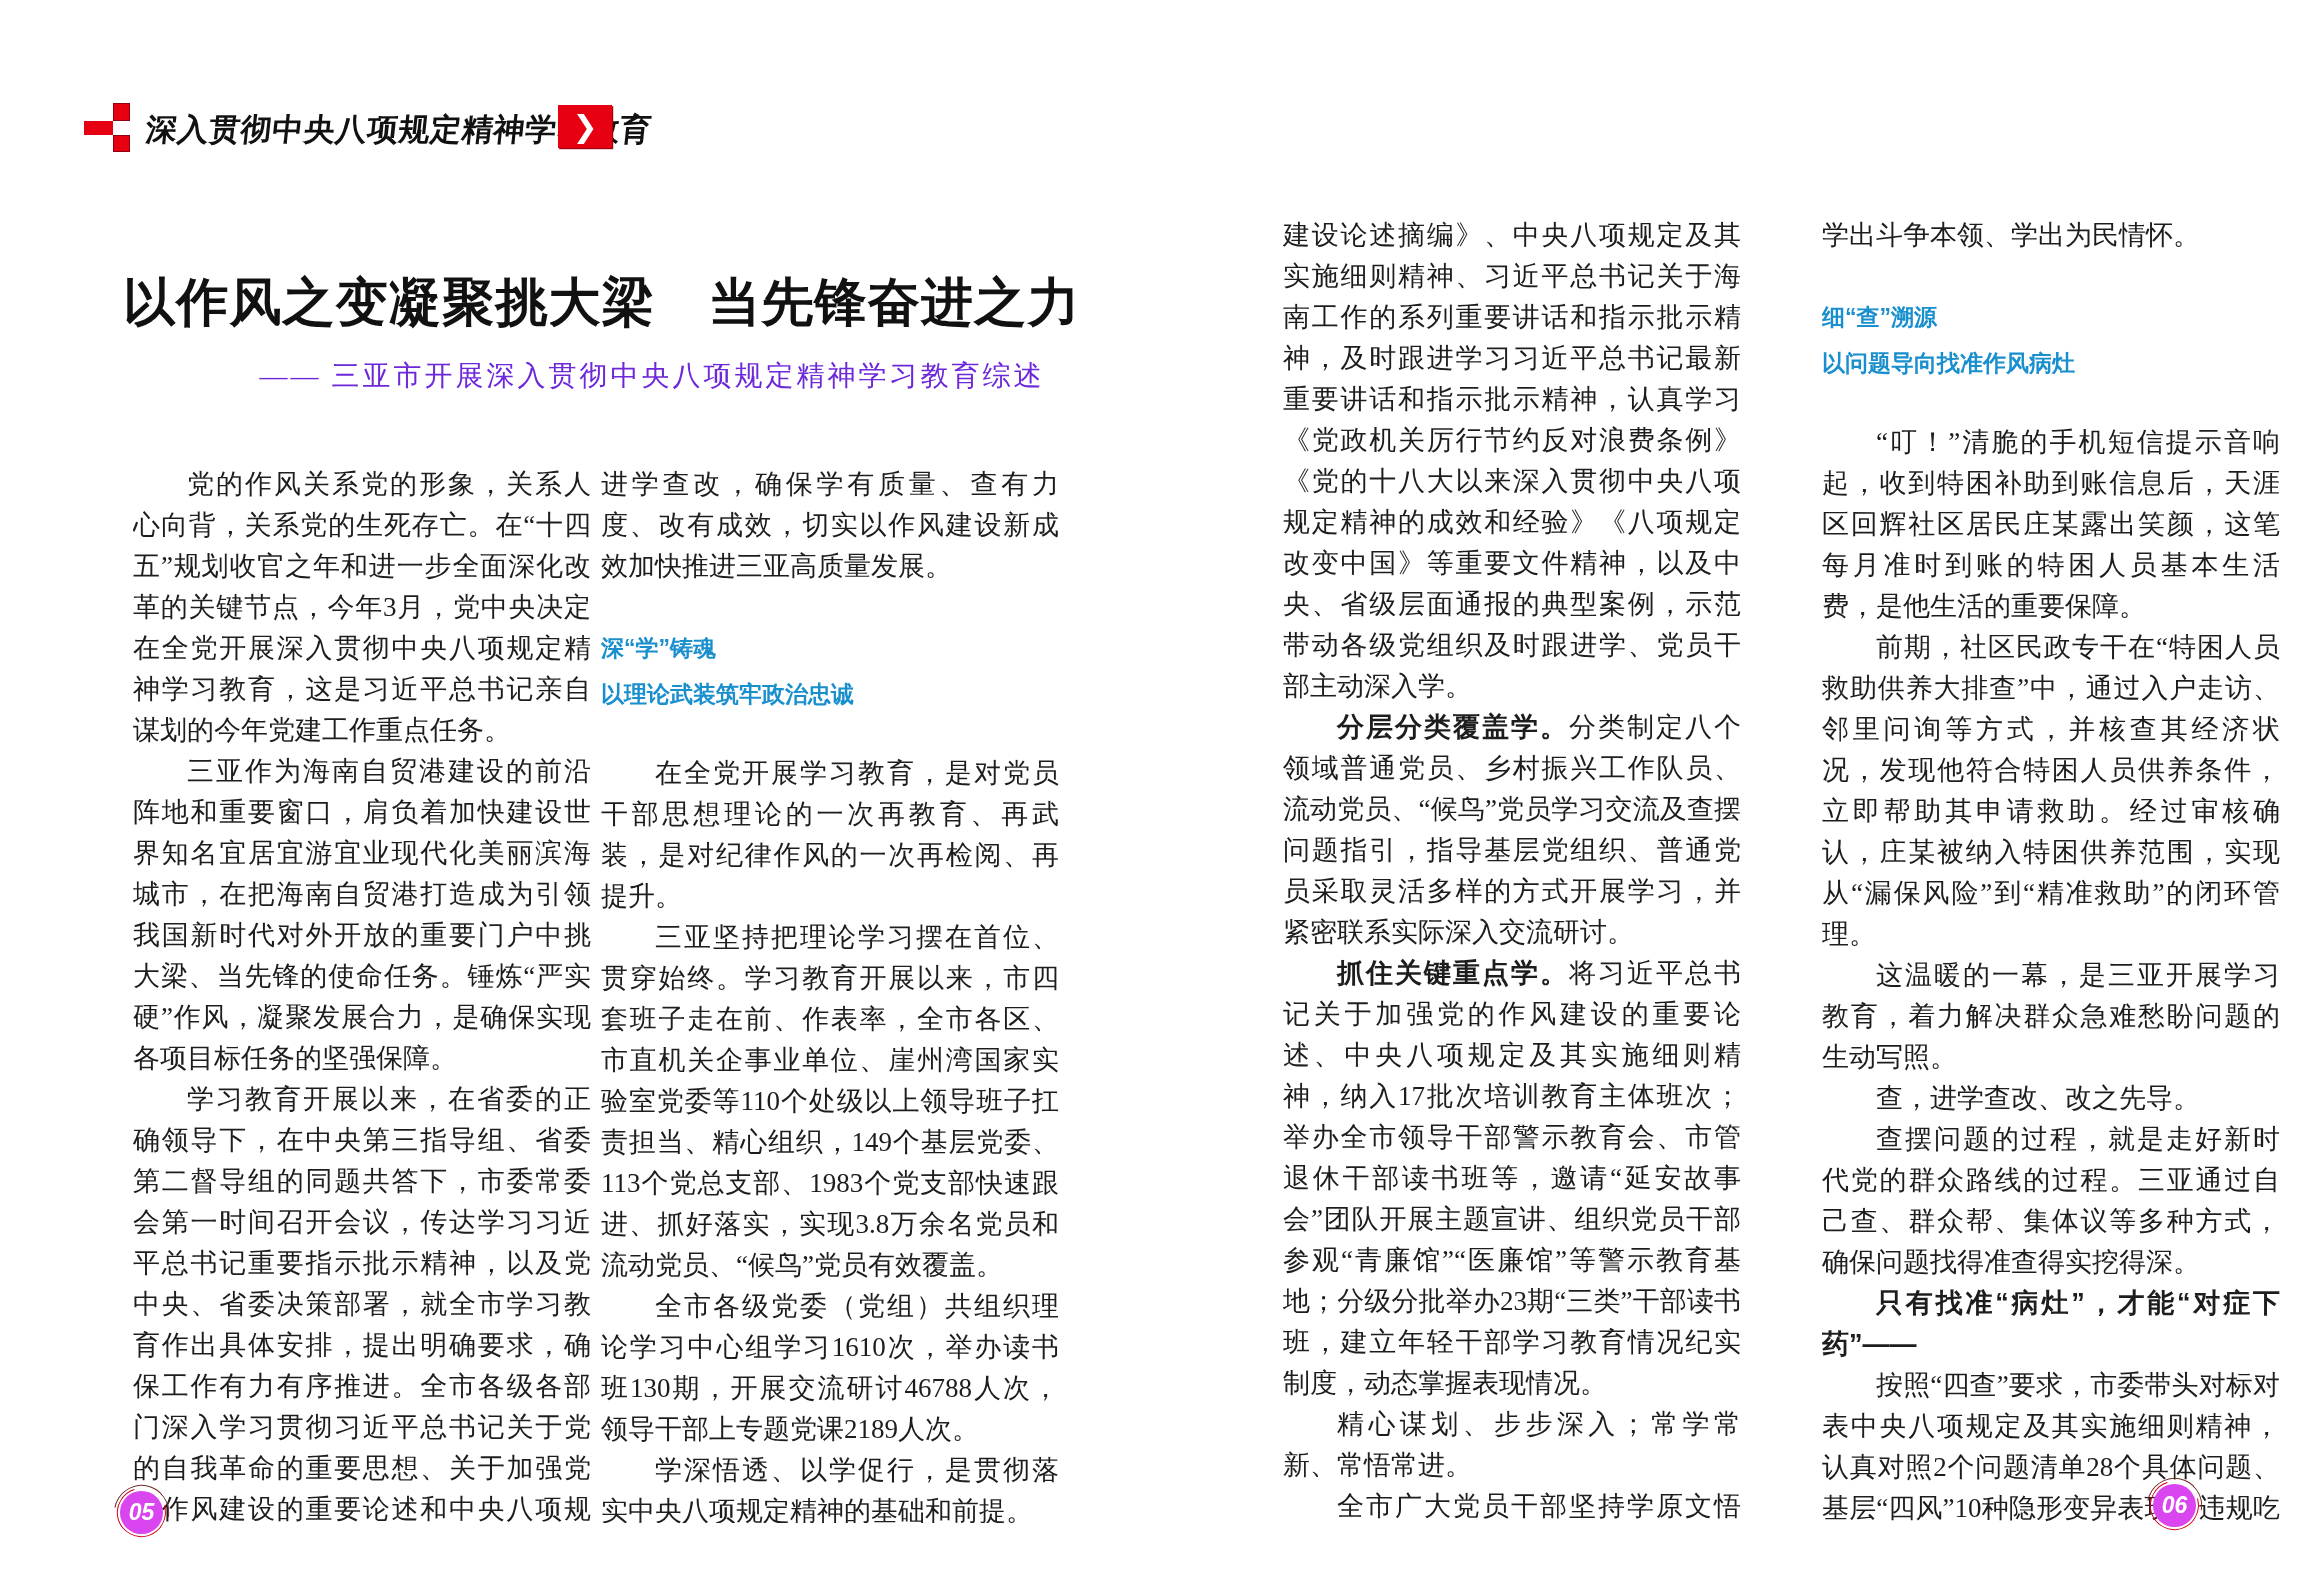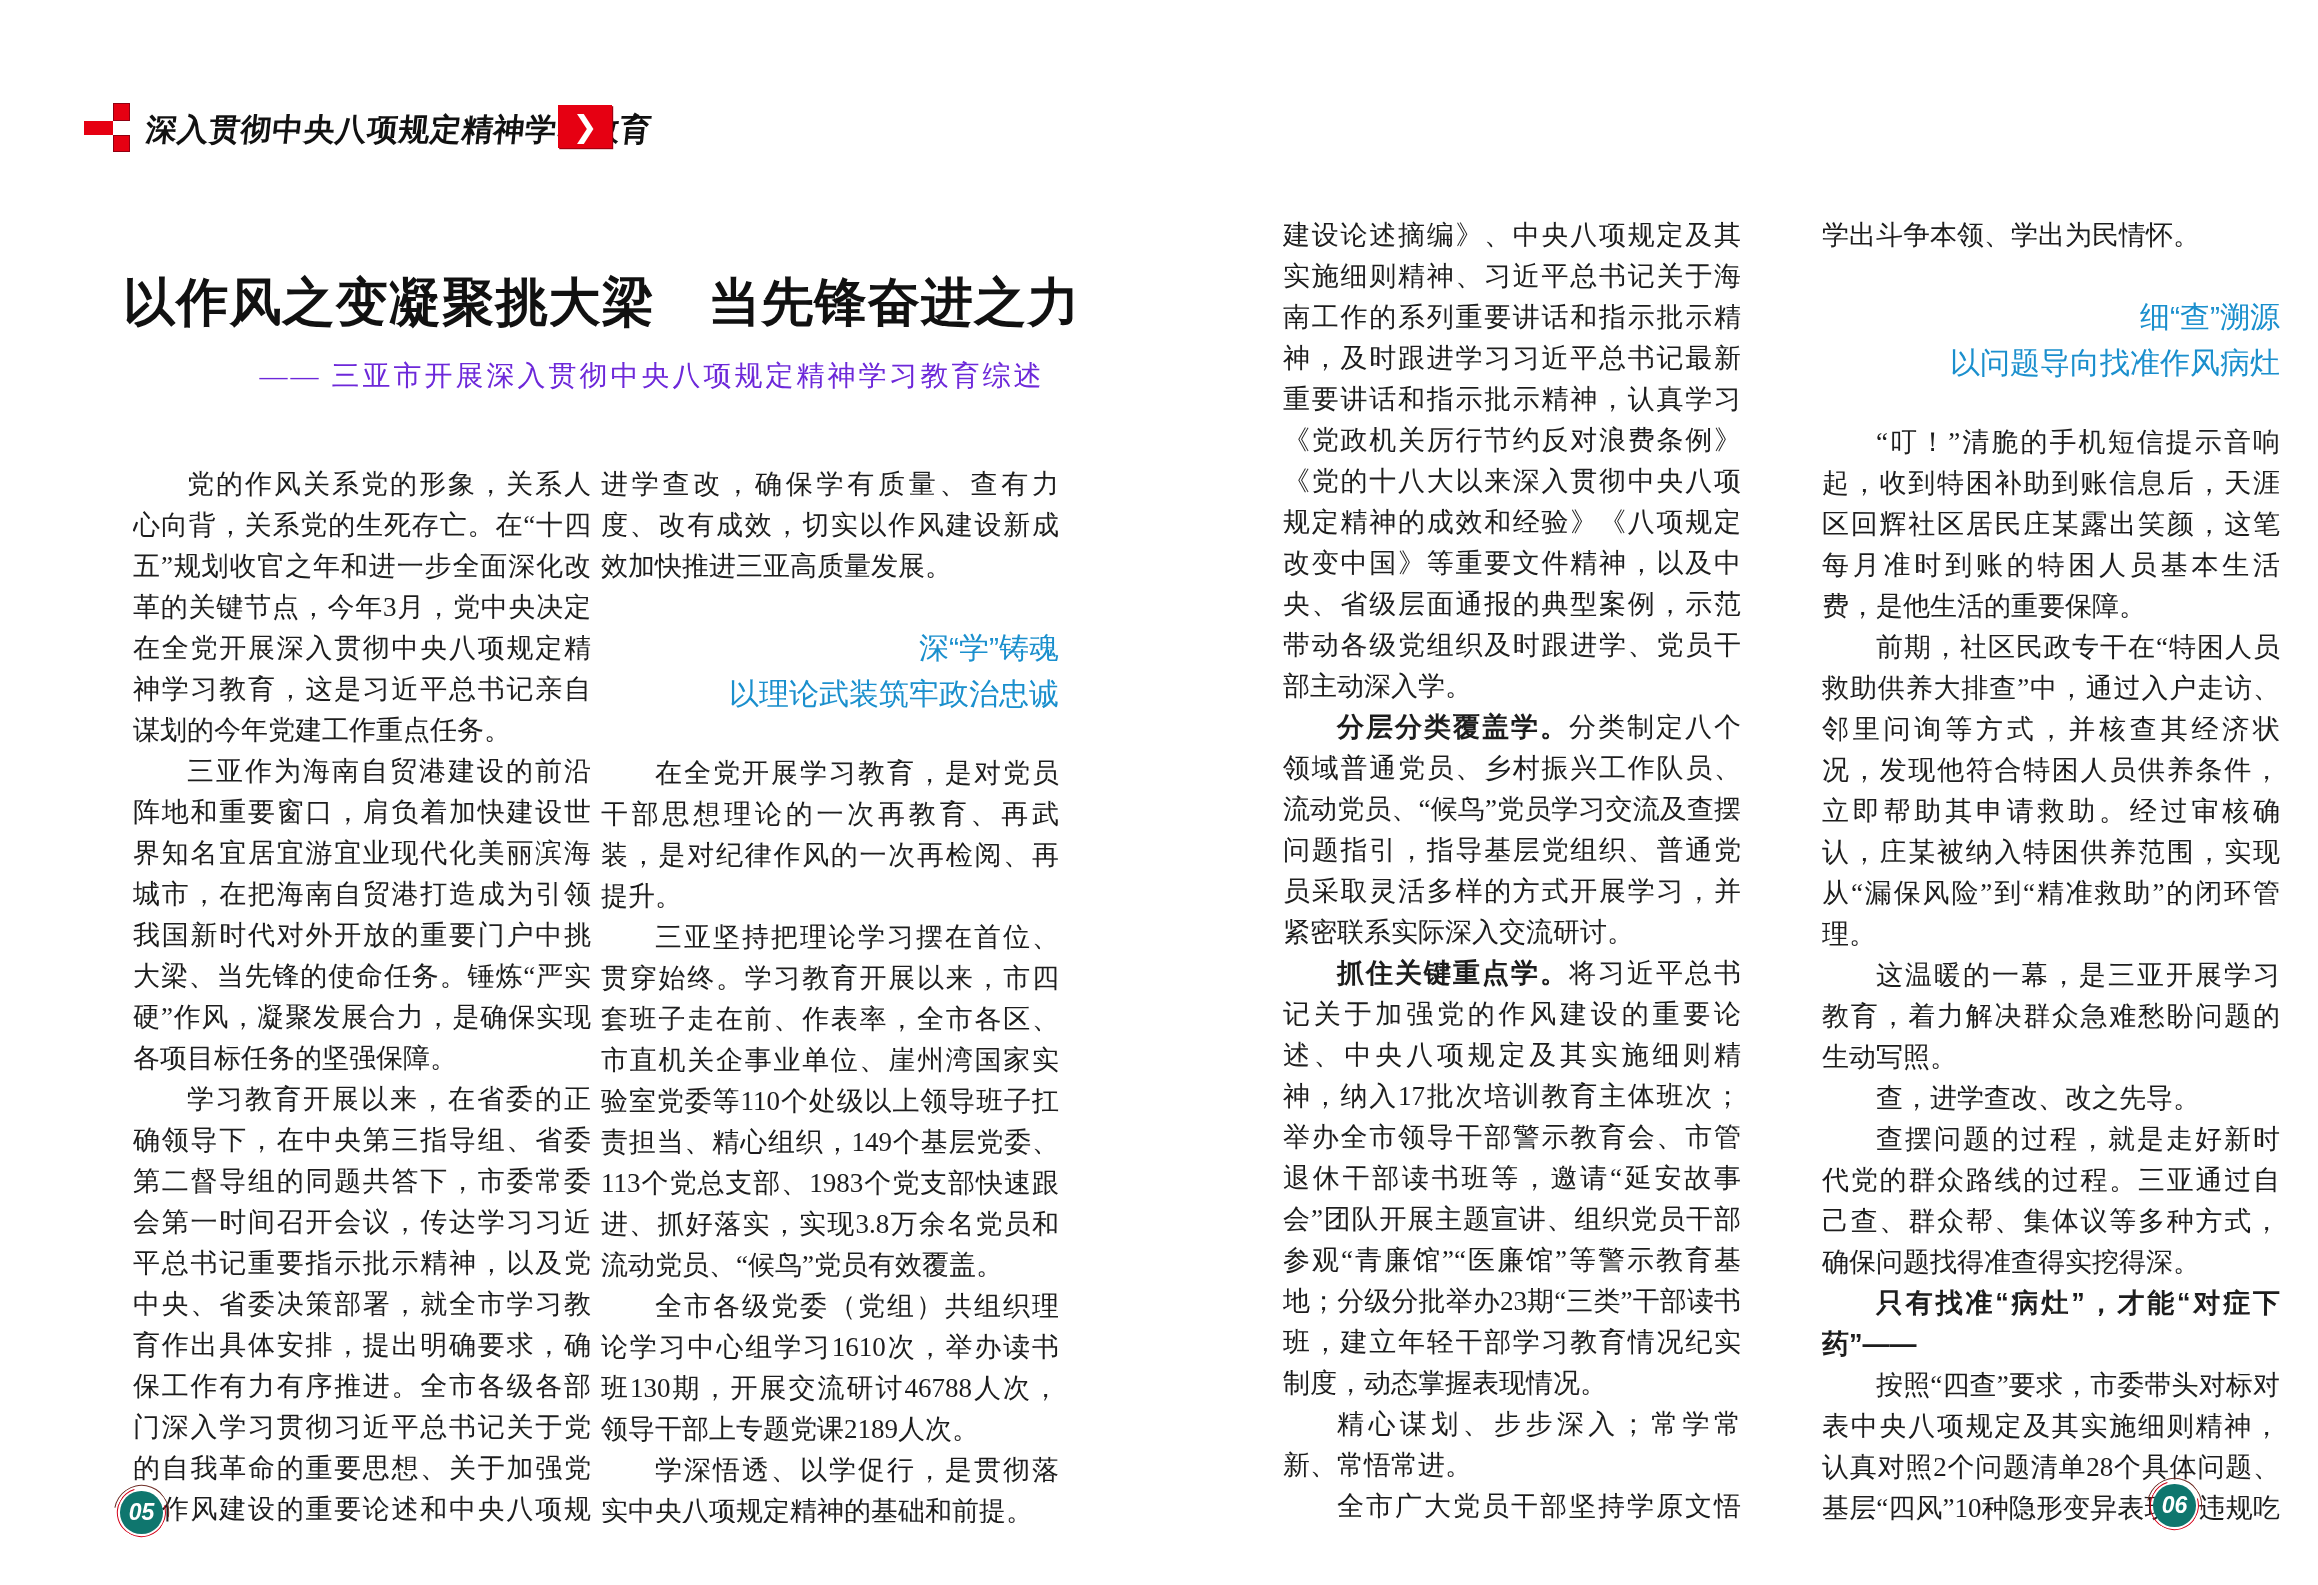--- a/index.html
+++ b/index.html
@@ -88,24 +88,24 @@
     font-weight: bold;
   }
   .para.bold {
     font-family: "Liberation Sans", "DejaVu Sans", sans-serif;
     font-weight: bold;
   }
 
   .blue-heading {
     color: #1a8fcd;
     font-family: "Liberation Sans", "DejaVu Sans", sans-serif;
-    font-weight: normal;
-    font-size: 30px;
+    font-weight: bold;
+    font-size: 23px;
     line-height: 46px;
-    text-align: right;
+    text-align: left;
     margin: 38px 0 36px 0;
   }
 
   
   .page-badge { position: absolute; width: 45px; height: 45px; }
   .badge-left  { left: 119px;  top: 1490px; }
   .badge-right { left: 2152px; top: 1483px; }
   .page-badge::before {
     content: ""; position: absolute; inset: -1.8px;
     border: 1.8px solid #d40019; border-radius: 50%;
@@ -113,21 +113,21 @@
     transform: rotate(28deg);
   }
   .page-badge::after {
     content: ""; position: absolute; inset: -4.8px;
     border: 1.2px solid #6e2d26; border-radius: 50%;
     border-bottom-color: transparent; border-left-color: transparent;
     transform: rotate(-35deg);
   }
   .page-badge .num {
     position: absolute; inset: 1.2px;
-    background: #0f766e; border-radius: 50%;
+    background: #d946ef; border-radius: 50%;
     color: #ffffff;
     font-family: "Liberation Sans", "DejaVu Sans", sans-serif;
     font-weight: bold; font-style: italic;
     font-size: 23px;
     display: flex; align-items: center; justify-content: center;
   }
 </style>
 </head>
 <body>
 

